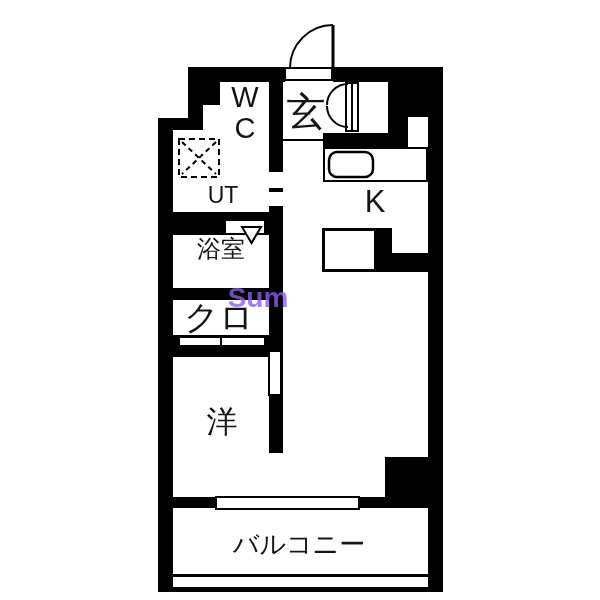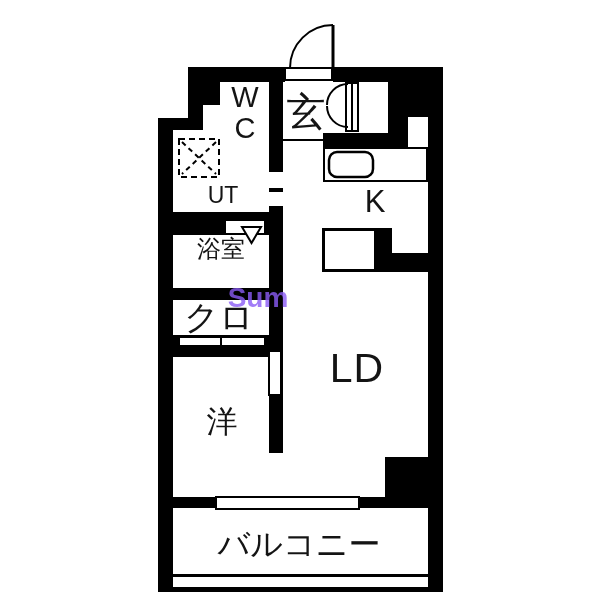--- a/index.html
+++ b/index.html
@@ -75,18 +75,17 @@
   </svg>
 
   <div class="label" style="left:245px;top:113px;font-size:29px;">W
 C</div>
   <div class="label" style="left:223px;top:195px;font-size:23px;">UT</div>
   <div class="label" style="left:306px;top:112px;font-size:39px;">玄</div>
   <div class="label" style="left:375px;top:202px;font-size:31px;">K</div>
   <div class="label" style="left:221px;top:242px;font-size:24px;margin-top:7px;">浴室</div>
   <div class="label" style="left:219px;top:317px;font-size:34px;">クロ</div>
   <div class="label" style="left:222px;top:422px;font-size:31px;">洋</div>
-  <div class="label" style="left:357px;top:369px;font-size:41px;letter-spacing:1px;">LD</div>
-  <div class="label" style="left:299px;top:545px;font-size:32px;">バルコニー</div>
+  <div class="label" style="left:299px;top:545px;font-size:26px;">バルコニー</div>
 
   <div class="watermark" style="left:258px;top:298px;font-size:28px;">Sum</div>
 
 </div>
 
 </body></html>

